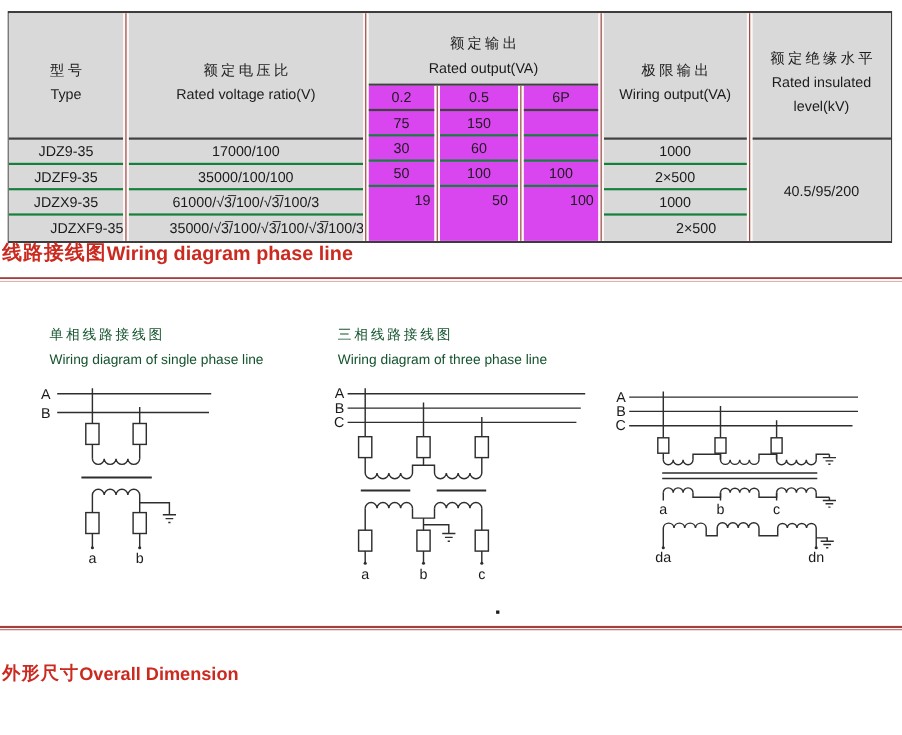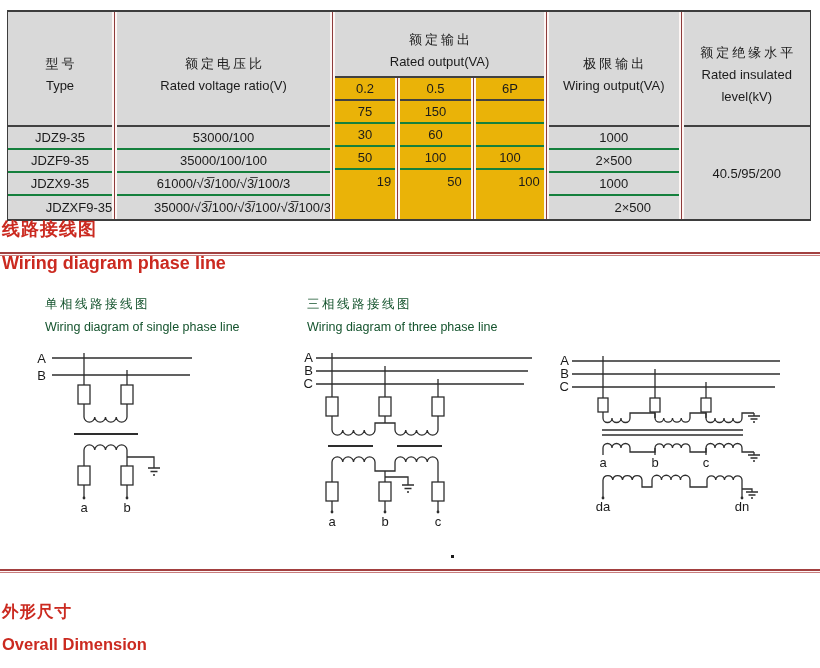--- a/index.html
+++ b/index.html
@@ -19,28 +19,28 @@
   }
   .col { background:#d9d9d9; display:flex; flex-direction:column; }
   .gut { flex:0 0 5px; width:5px; background:#fdf6f4; position:relative; }
   .gut::after { content:""; position:absolute; left:2px; top:0; bottom:0; width:1px; background:#8e3b3b; }
   .cell { display:flex; align-items:center; justify-content:center; font-size:13px; white-space:nowrap; }
   .hdr  { height:115px; border-bottom:2px solid #414141; flex-direction:column; justify-content:center; padding-top:13px; line-height:22px; }
   .ghdr { height:66px; border-bottom:2px solid #414141; flex-direction:column; justify-content:center; padding-top:13px; line-height:22px; }
   .row  { height:23px; border-bottom:2px solid #15803d; }
   .col .row:last-child, .subcol .row:last-child { border-bottom:none;padding-left:38px; }
   .subrow { display:flex; flex:1; align-items:stretch; }
-  .subcol { background:#eab308; display:flex; flex-direction:column; }
+  .subcol { background:#d946ef; display:flex; flex-direction:column; }
   .shdr { height:23px; border-bottom:2px solid #414141; }
   .merged { flex:1; }
   .zh { letter-spacing:3px; padding-left:3px; }
 
   
-  .sec-h { position:absolute; left:2px; display:flex; align-items:flex-start; gap:12px;
-           font-weight:bold; color:#cb2a20;flex-direction:column; }
+  .sec-h { position:absolute; left:2px; display:flex; align-items:flex-end; 
+           font-weight:bold; color:#cb2a20; }
   .sec-h .h-zh { letter-spacing:1px; }
   .h1 { top:217px; font-size:18px; }
   .h2 { top:601px; font-size:16.5px; }
   .red-rule { position:absolute; left:0; width:820px; height:4px;
     background: linear-gradient(to bottom,#a24040 0,#a24040 2px,#fdf8f8 2px,#fdf8f8 3px,#c87e7e 3px,#c87e7e 4px); }
   .rule1 { top:252px; }
   .rule2 { top:569px; }
 
   
   .cap { position:absolute; top:296px; color:#14532d; }
@@ -74,21 +74,21 @@
       <div class="cell row">JDZXF9-35</div>
     </div>
 
     <div class="gut"></div>
 
     <div class="col" style="width:213px">
       <div class="cell hdr">
         <span class="zh">额定电压比</span>
         <span>Rated voltage ratio(V)</span>
       </div>
-      <div class="cell row">53000/100</div>
+      <div class="cell row">17000/100</div>
       <div class="cell row">35000/100/100</div>
       <div class="cell row">61000/√3̅/100/√3̅/100/3</div>
       <div class="cell row">35000/√3̅/100/√3̅/100/√3̅/100/3</div>
     </div>
 
     <div class="gut"></div>
 
     <div class="col" style="width:209px; background:transparent">
       <div class="cell ghdr" style="background:#d9d9d9">
         <span class="zh">额定输出</span>

